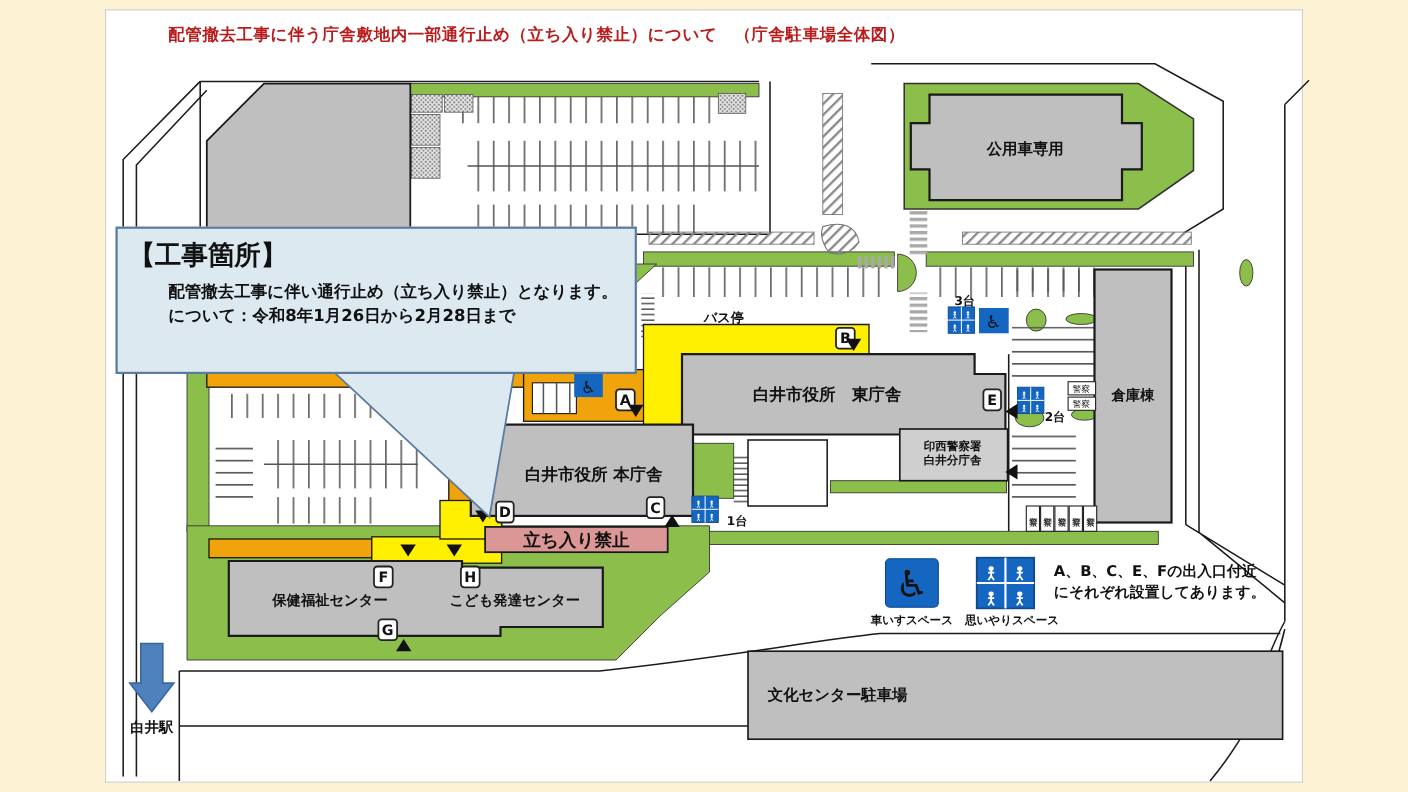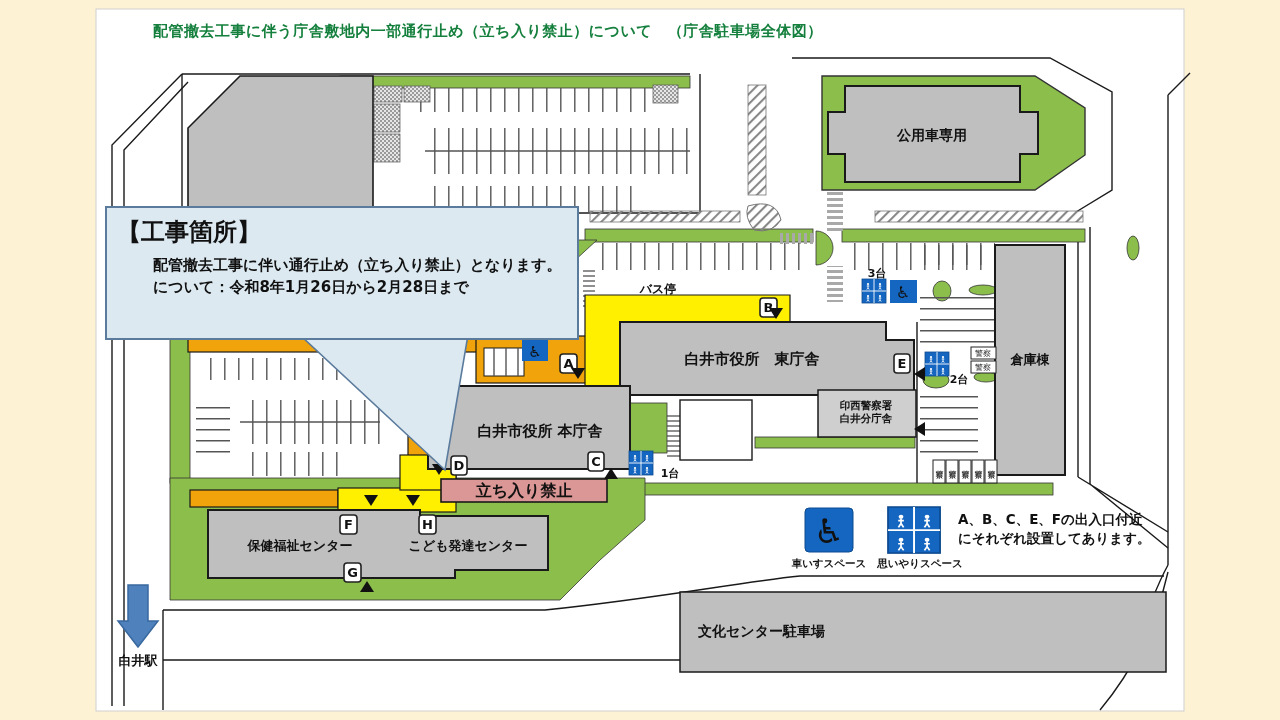--- a/index.html
+++ b/index.html
@@ -5,21 +5,21 @@
   html,body{margin:0;padding:0;}
   body{
     width:1280px;height:720px;position:relative;overflow:hidden;
     background:#FDF2D4;
     font-family:"DejaVu Sans","Liberation Sans",sans-serif;
   }
   #stage{position:absolute;left:0;top:0;width:1280px;height:720px;}
   svg{position:absolute;left:0;top:0;}
   .ttl{
     position:absolute;left:153px;top:22px;width:760px;
-    font-size:15px;font-weight:bold;color:#15803d;letter-spacing:0.5px;
+    font-size:15px;font-weight:bold;color:#b91c1c;letter-spacing:0.5px;
   }
   .callout{
     position:absolute;left:105px;top:206px;width:452px;height:118px;
     background:#DCE9F1;border:2px solid #5B7B9D;padding:6px 8px 6px 10px;
     box-sizing:content-box;z-index:5;
   }
   .callout h2{margin:2px 0 8px 0;font-size:24px;font-weight:bold;color:#111;font-family:Liberation Serif, serif;}
   .callout p{margin:3px 0;font-size:15px;font-weight:600;color:#111;padding-left:36px;}
   text{fill:#111;}
 </style>

